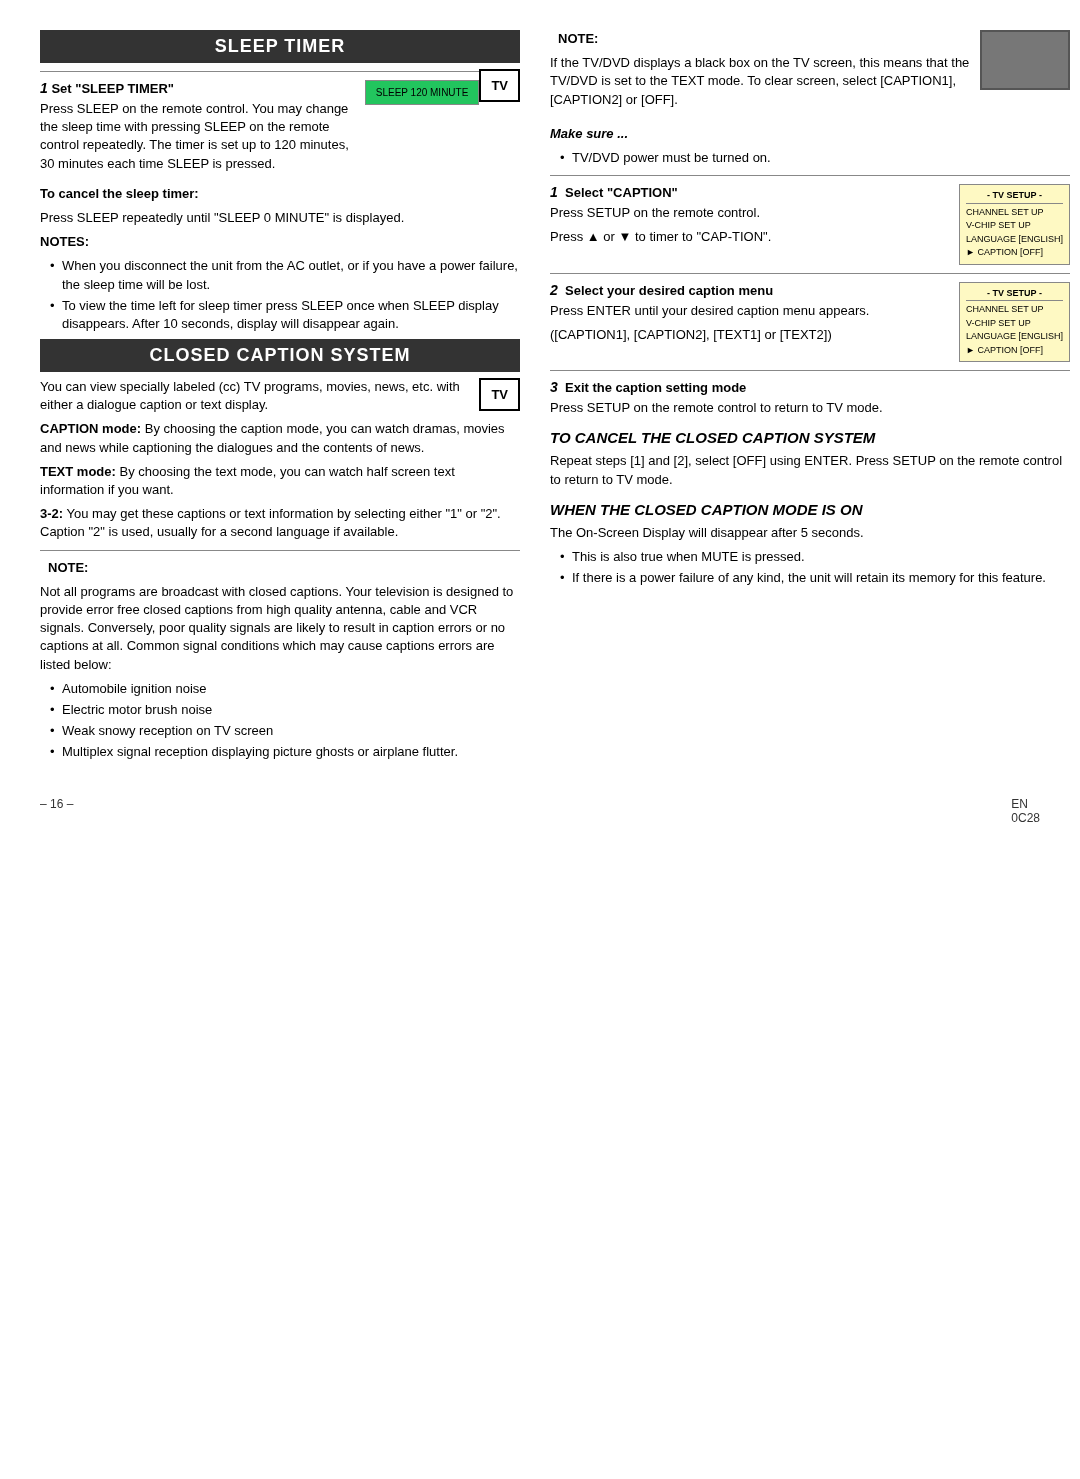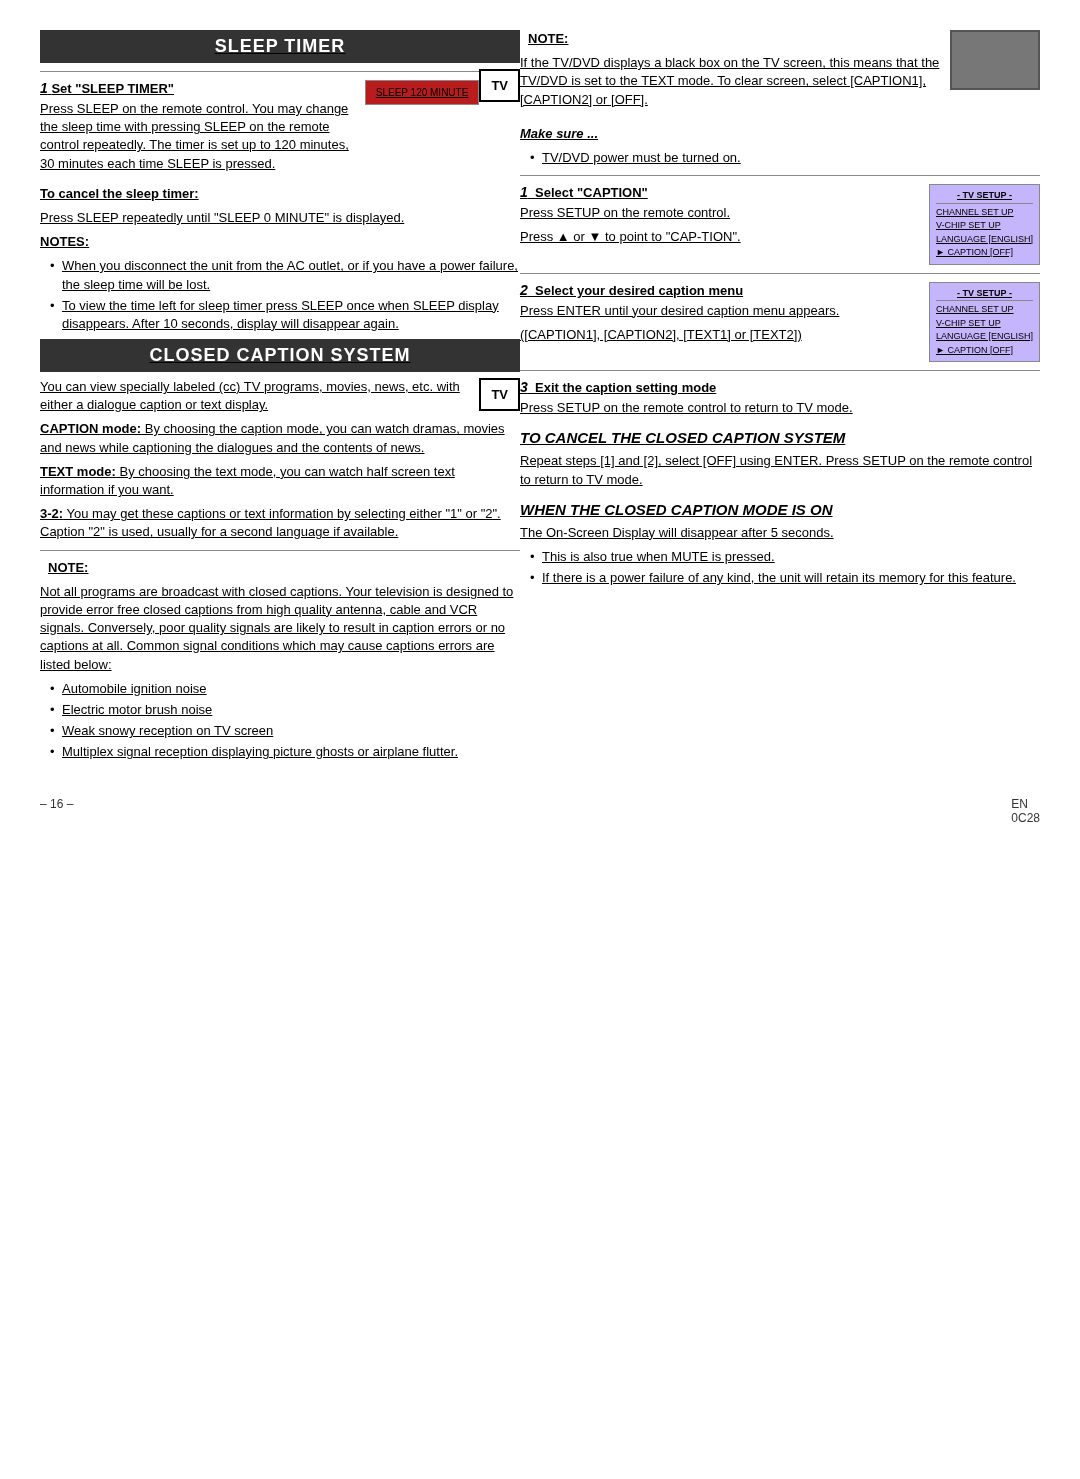--- a/index.html
+++ b/index.html
@@ -7,22 +7,22 @@
       background: #ffffff;
       font-family: Arial, Helvetica, sans-serif;
       font-size: 13px;
       color: #000000;
       width: 1080px;
       min-height: 1479px;
       padding: 30px 40px;
     }
     .page-layout {
       display: flex;
+      gap: 30px;
       width: 100%;
-      text-decoration: underline;
     }
     .left-col {
       width: 48%;
       flex-shrink: 0;
     }
     .right-col {
       width: 52%;
       flex-shrink: 0;
     }
 
@@ -131,29 +131,29 @@
       justify-content: space-between;
       margin-top: 30px;
       font-size: 12px;
       color: #333;
     }
 
     
     .tv-setup-box {
       border: 1px solid #888;
       font-size: 9px;
-      background: #c4b5fd;
+      background: #fef9c3;
       padding: 4px 6px;
       min-width: 100px;
       line-height: 1.5;
     }
     .sleep-display-box {
       border: 1px solid #888;
       font-size: 10px;
-      background: #b91c1c;
+      background: #22c55e;
       padding: 6px 10px;
       text-align: center;
       white-space: nowrap;
     }
 
     .step-label-italic { font-style: italic; font-weight: bold; }
     .step-number-bold { font-weight: bold; font-size: 14px; font-style: italic; }
   </style>
 </head>
 <body>
@@ -240,21 +240,21 @@
 
     <hr class="divider">
 
     <div class="step-row" style="margin-bottom:6px;">
       <div class="step-text">
         <div class="step-heading">
           <span class="step-number-bold">1</span>
           &nbsp;<span>Select "CAPTION"</span>
         </div>
         <p>Press SETUP on the remote control.</p>
-        <p>Press ▲ or ▼ to point to "CAP-TION".</p>
+        <p>Press ▲ or ▼ to timer to "CAP-TION".</p>
       </div>
       <div class="tv-setup-box">
         <div style="text-align:center; font-weight:bold; border-bottom:1px solid #888; margin-bottom:2px;">- TV SETUP -</div>
         <div>CHANNEL SET UP</div>
         <div>V-CHIP SET UP</div>
         <div>LANGUAGE  [ENGLISH]</div>
         <div>► CAPTION [OFF]</div>
       </div>
     </div>
 

